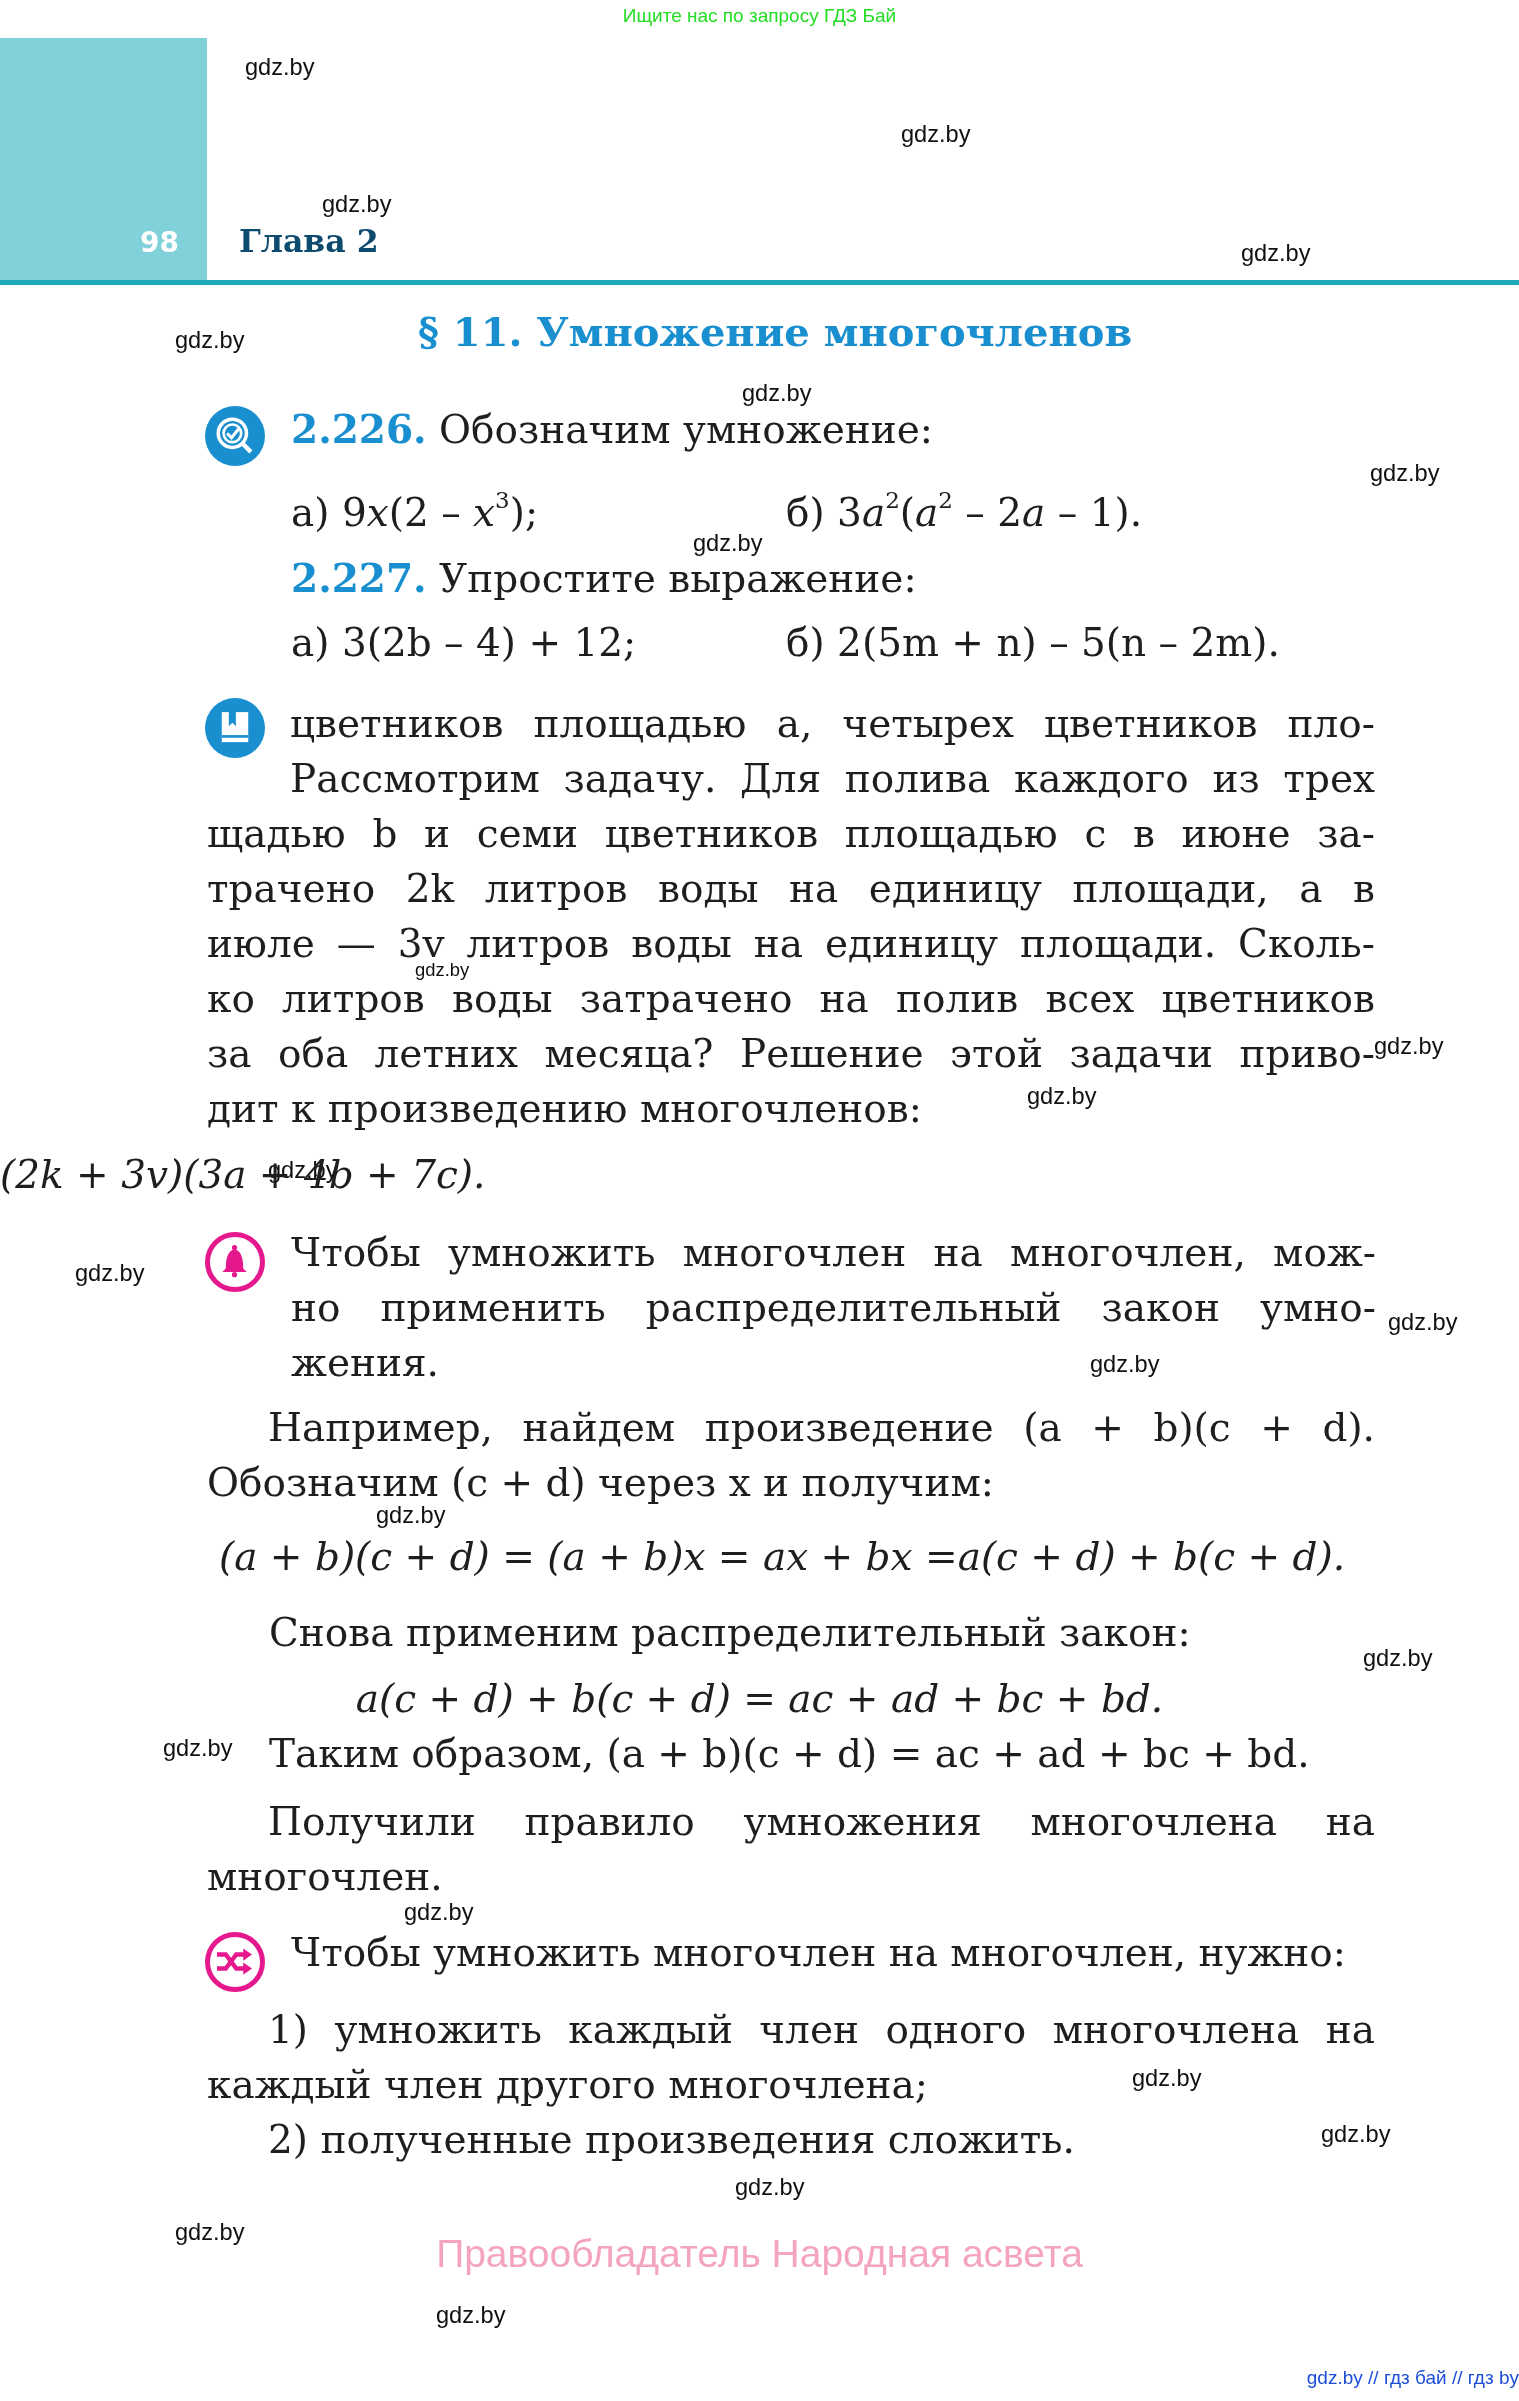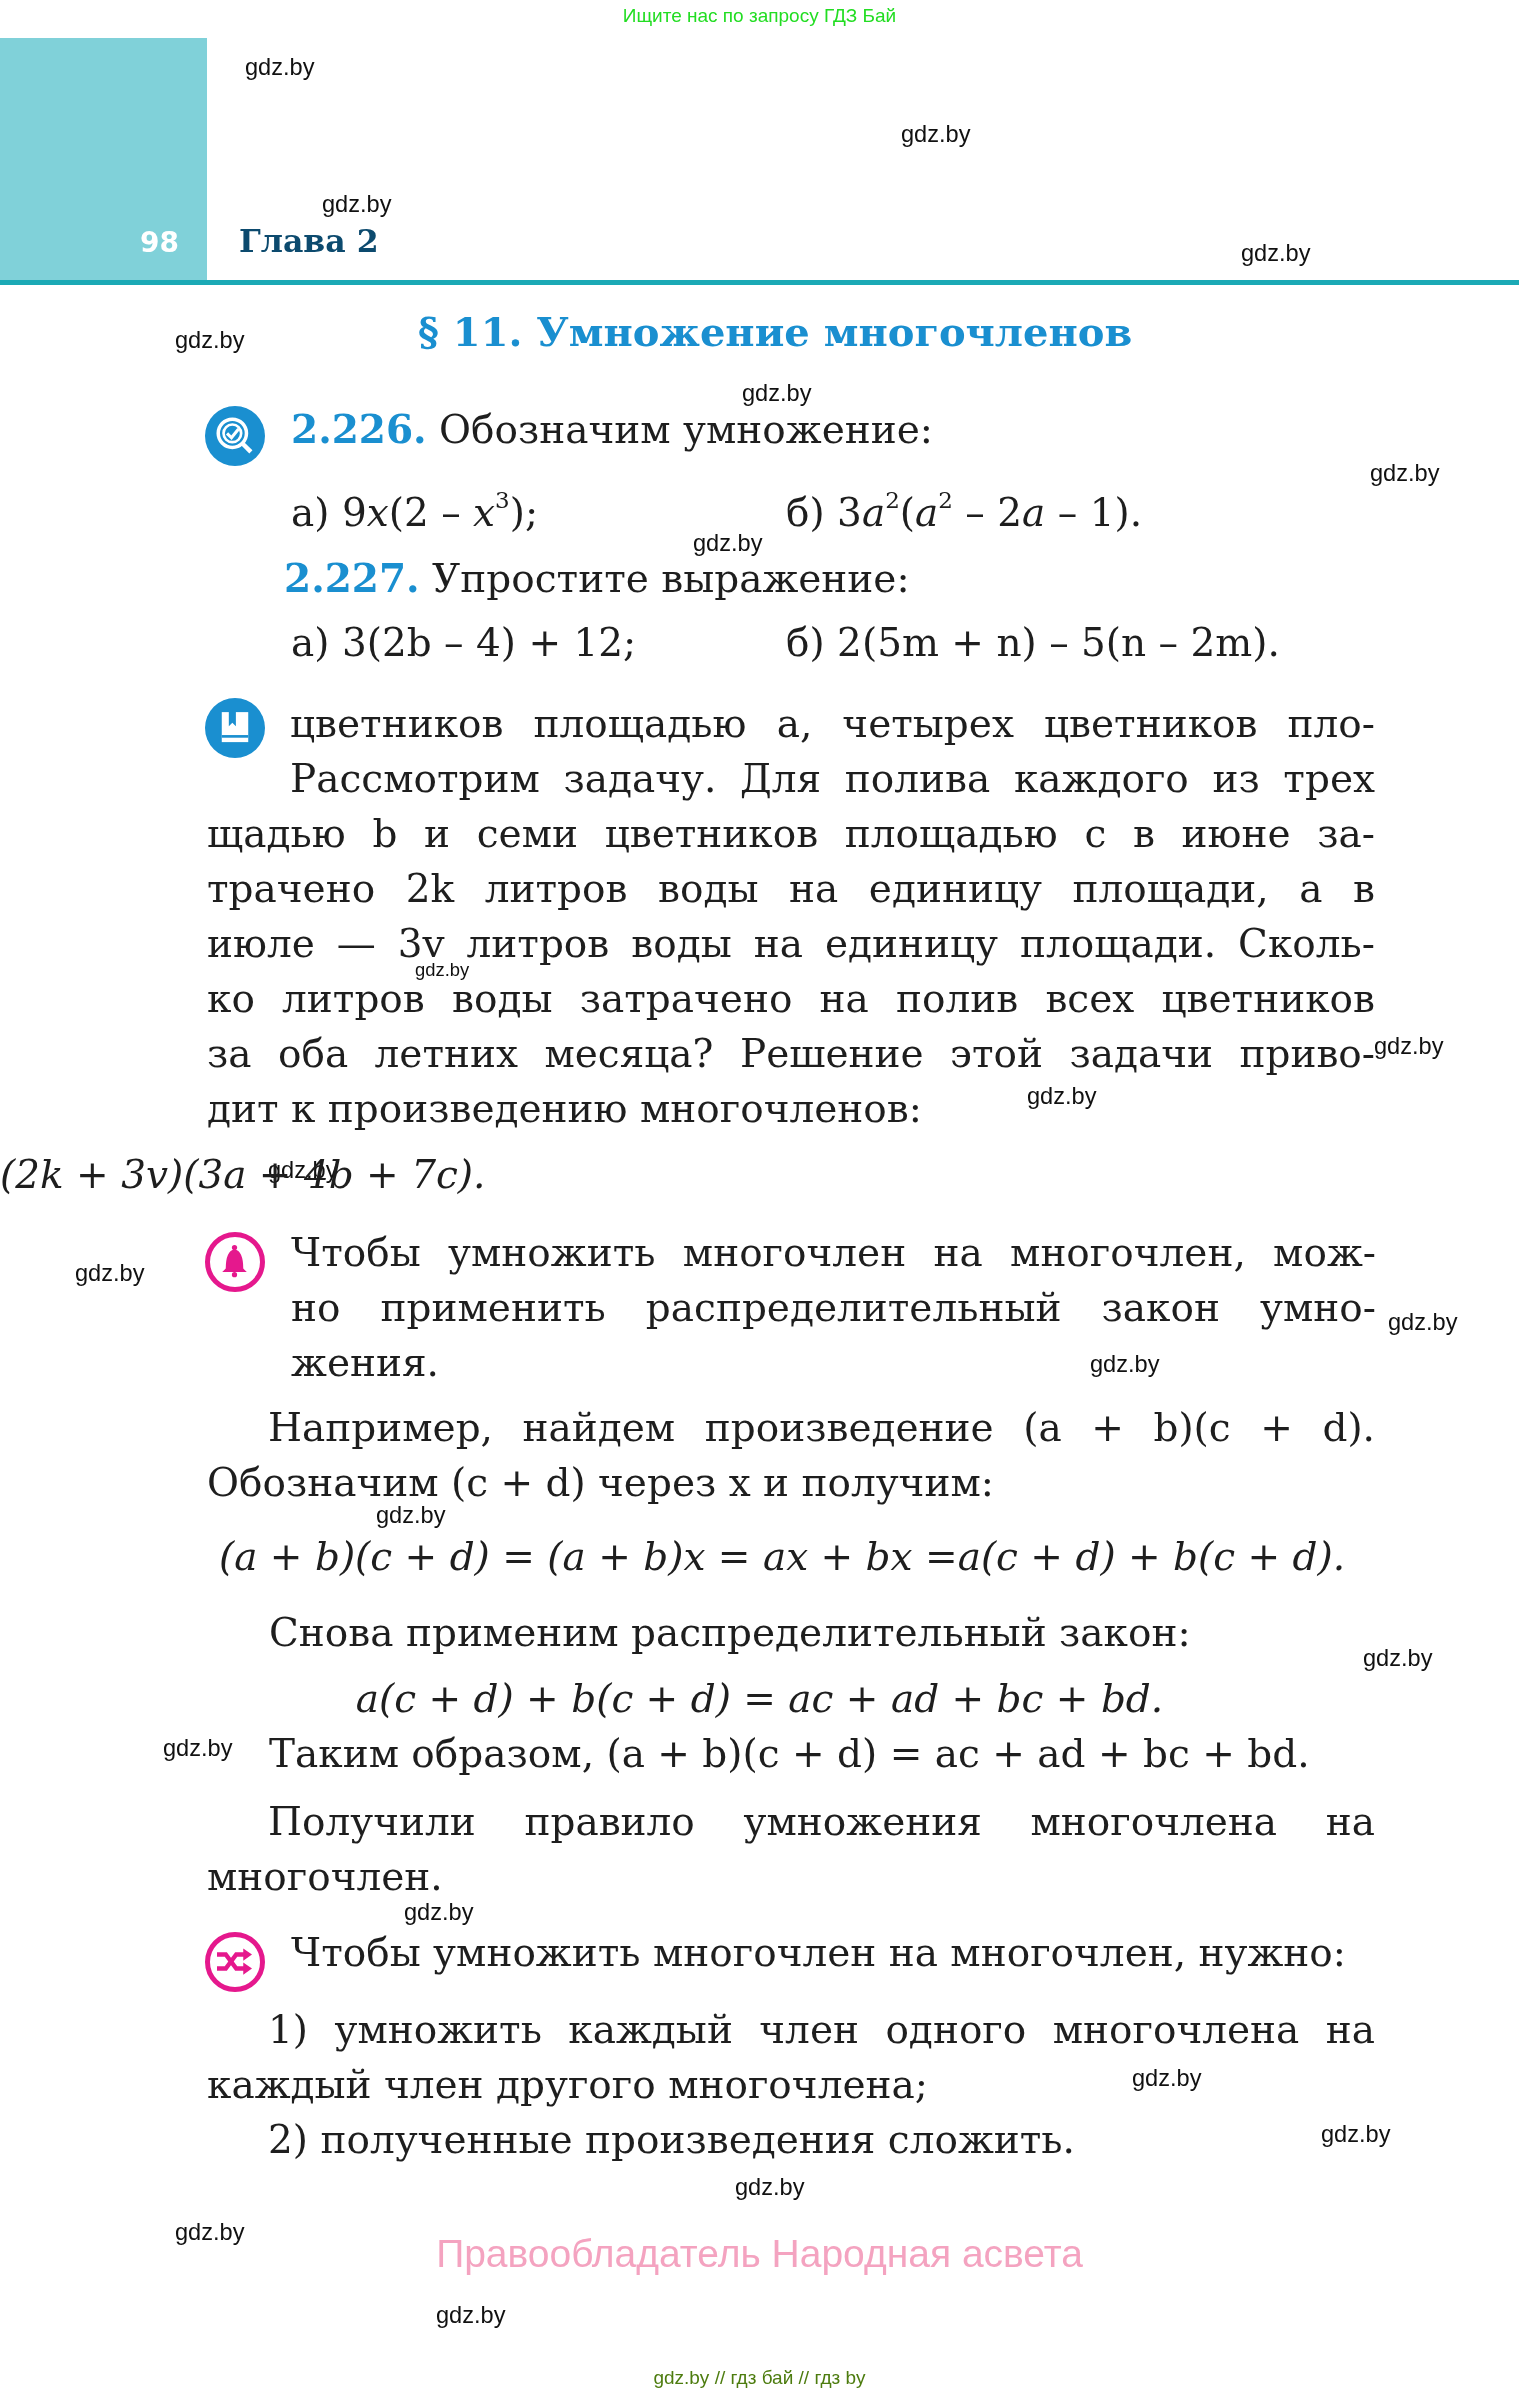--- a/index.html
+++ b/index.html
@@ -22,22 +22,22 @@
   sup { font-size: 23px; vertical-align: 17.5px; }
   .icon { width: 60px; height: 60px; border-radius: 50%; }
   .icon-blue { background: #1a8fd0; }
   .icon-pink { border: 5.3px solid #e5188d; box-sizing: border-box; background: #fff; }
   .para { left: 207px; width: 1168px; font-size: 39px; line-height: 55px; text-align: justify; }
   .para .line { display: block; white-space: nowrap; text-align-last: justify; }
   .para .line.last { text-align-last: left; }
   .bold { font-weight: normal; }
   .copyright { left: 0; top: 2232px; width: 1519px; text-align: center;
                font-family: "Liberation Sans", sans-serif; font-size: 39px; color: #f4a3c0; }
-  .footer { left: 0; top: 2367px; width: 1519px; text-align: center;
-            font-family: "Liberation Sans", sans-serif; font-size: 19px; color: #4d7c0f; }
+  .footer { left: 0; top: 2367px; width: 1519px; text-align: right;
+            font-family: "Liberation Sans", sans-serif; font-size: 19px; color: #1d4ed8; }
 </style>
 </head>
 <body>
 
 <div class="abs top-banner">Ищите нас по запросу ГДЗ Бай</div>
 
 <div class="abs side-block"></div>
 <div class="abs page-num">98</div>
 <div class="abs chapter">Глава 2</div>
 <div class="abs rule"></div>
@@ -83,21 +83,21 @@
 </div>
 <div class="abs txt" style="left:291px;top:473px">
   <span>а)</span>
   <span>9</span><i class="m">x</i><span>(2 – </span><i class="m">x</i><sup>3</sup><span>);</span>
 </div>
 <div class="abs txt" style="left:786px;top:473px">
   <span>б)</span>
   <span>3</span><i class="m">a</i><sup>2</sup><span>(</span><i class="m">a</i><sup>2</sup><span> – 2</span><i class="m">a</i><span> – 1).</span>
 </div>
 
-<div class="abs txt" style="left:284px;top:551px">
+<div class="abs txt" style="left:291px;top:551px">
   <span class="blue-num">2.227.</span>
   <span>Упростите выражение:</span>
 </div>
 <div class="abs txt" style="left:291px;top:615px">
   <span>а)</span>
   <span>3(2b – 4) + 12;</span>
 </div>
 <div class="abs txt" style="left:786px;top:615px">
   <span>б)</span>
   <span>2(5m + n) – 5(n – 2m).</span>

